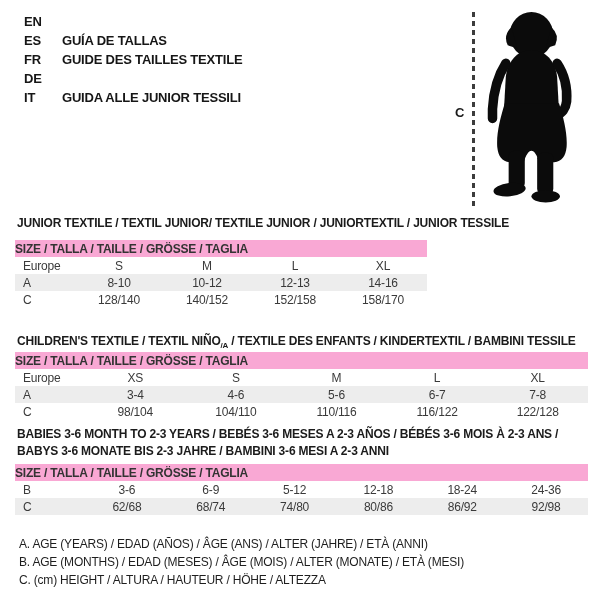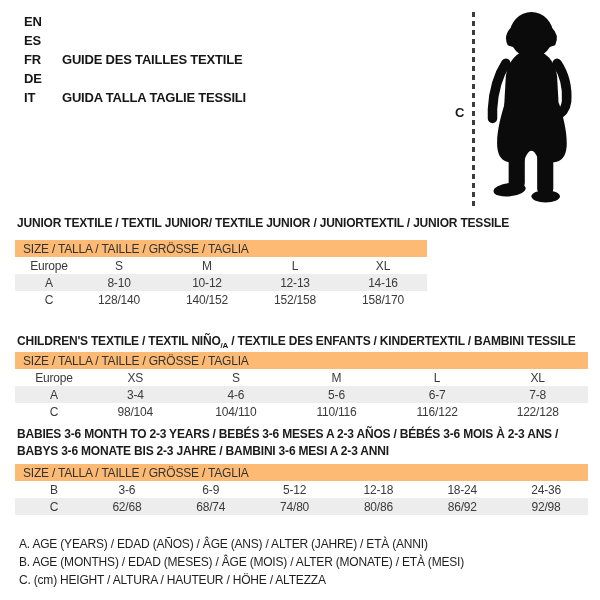--- a/index.html
+++ b/index.html
@@ -13,54 +13,55 @@
   .lang-code{width:38px;}
   
   .height-line{position:absolute;left:472px;top:12px;width:3px;height:194px;
     background:repeating-linear-gradient(to bottom,#3c3c3c 0 5px,transparent 5px 9px);}
   .measure-label{position:absolute;left:455px;top:105px;font-size:13px;font-weight:700;color:#1a1a1a;}
   .baby{position:absolute;left:483px;top:8px;}
   
   .tbl-title{position:absolute;font-size:12px;font-weight:700;color:#1b1b1b;letter-spacing:-0.2px;white-space:nowrap;text-align:center;}
   .tbl-title sub{font-size:8px;}
   .size-table{position:absolute;}
-  .bar{height:17px;background:#fdba74;display:flex;align-items:center;
-       padding-left:8px;font-size:12px;font-weight:400;color:#333;letter-spacing:-0.2px;box-sizing:border-box;}
+  .bar{height:17px;background:#f9a8d4;display:flex;align-items:center;
+       font-size:12px;font-weight:700;color:#333;letter-spacing:-0.2px;box-sizing:border-box;}
   .trow{display:flex;height:17px;align-items:center;font-size:12px;letter-spacing:-0.2px;}
   .trow.shaded{background:#ededed;}
-  .tlabel{padding-left:8px;box-sizing:border-box;text-align:center;}
+  .tlabel{padding-left:8px;box-sizing:border-box;text-align:left;}
   .t1 .tlabel{width:60px;}
   .t2 .tlabel,.t3 .tlabel{width:70px;}
   .tcell{flex:1;text-align:center;}
   
   .notes{position:absolute;left:19px;top:535px;}
   .note{font-size:12px;font-weight:400;color:#1e1e1e;line-height:18px;letter-spacing:-0.2px;white-space:nowrap;}
 </style>
 </head>
 <body>
 
 <div id="page">
 
   <div class="lang-block">
     <div class="lang-row">
       <span class="lang-code">EN</span>
     </div>
     <div class="lang-row">
       <span class="lang-code">ES</span>
+      <span class="lang-label">GUÍA DE TALLAS</span>
     </div>
     <div class="lang-row">
       <span class="lang-code">FR</span>
       <span class="lang-label">GUIDE DES TAILLES TEXTILE</span>
     </div>
     <div class="lang-row">
       <span class="lang-code">DE</span>
     </div>
     <div class="lang-row">
       <span class="lang-code">IT</span>
-      <span class="lang-label">GUIDA TALLA TAGLIE TESSILI</span>
+      <span class="lang-label">GUIDA ALLE JUNIOR TESSILI</span>
     </div>
   </div>
 
   <div class="height-line"></div>
   <div class="measure-label">C</div>
   <svg class="baby" width="95" height="200" viewBox="0 0 100 210" xmlns="http://www.w3.org/2000/svg">
     <g fill="#0b0b0b" stroke="none">
       <ellipse cx="51" cy="28" rx="23" ry="24"></ellipse>
       <path d="M30,20 Q21,28 26,39 L36,42 Z"></path>
       <path d="M72,20 Q81,28 76,39 L66,42 Z"></path>

